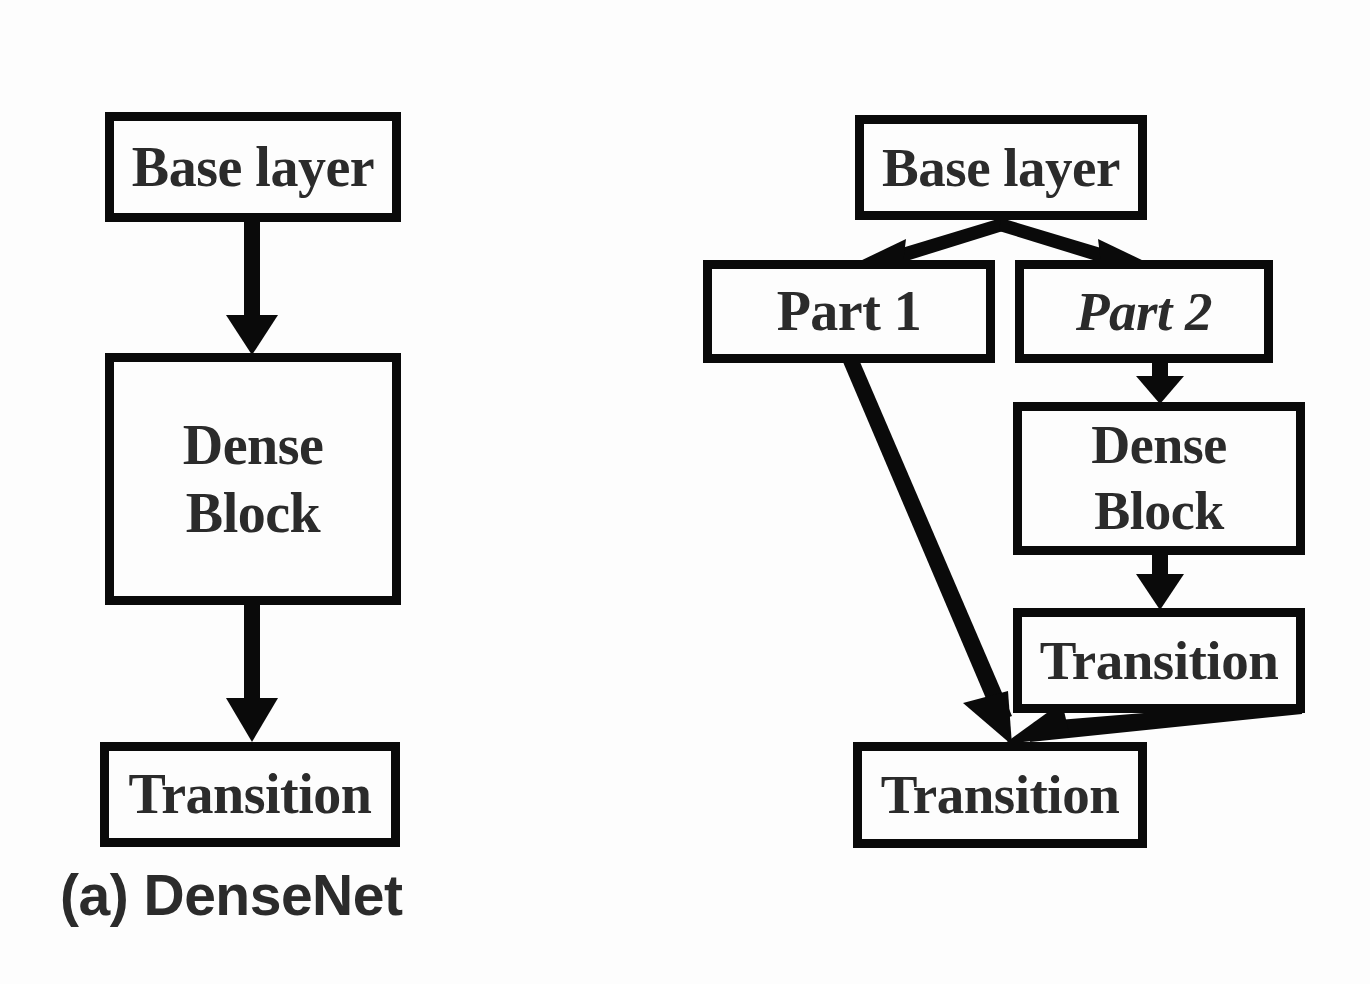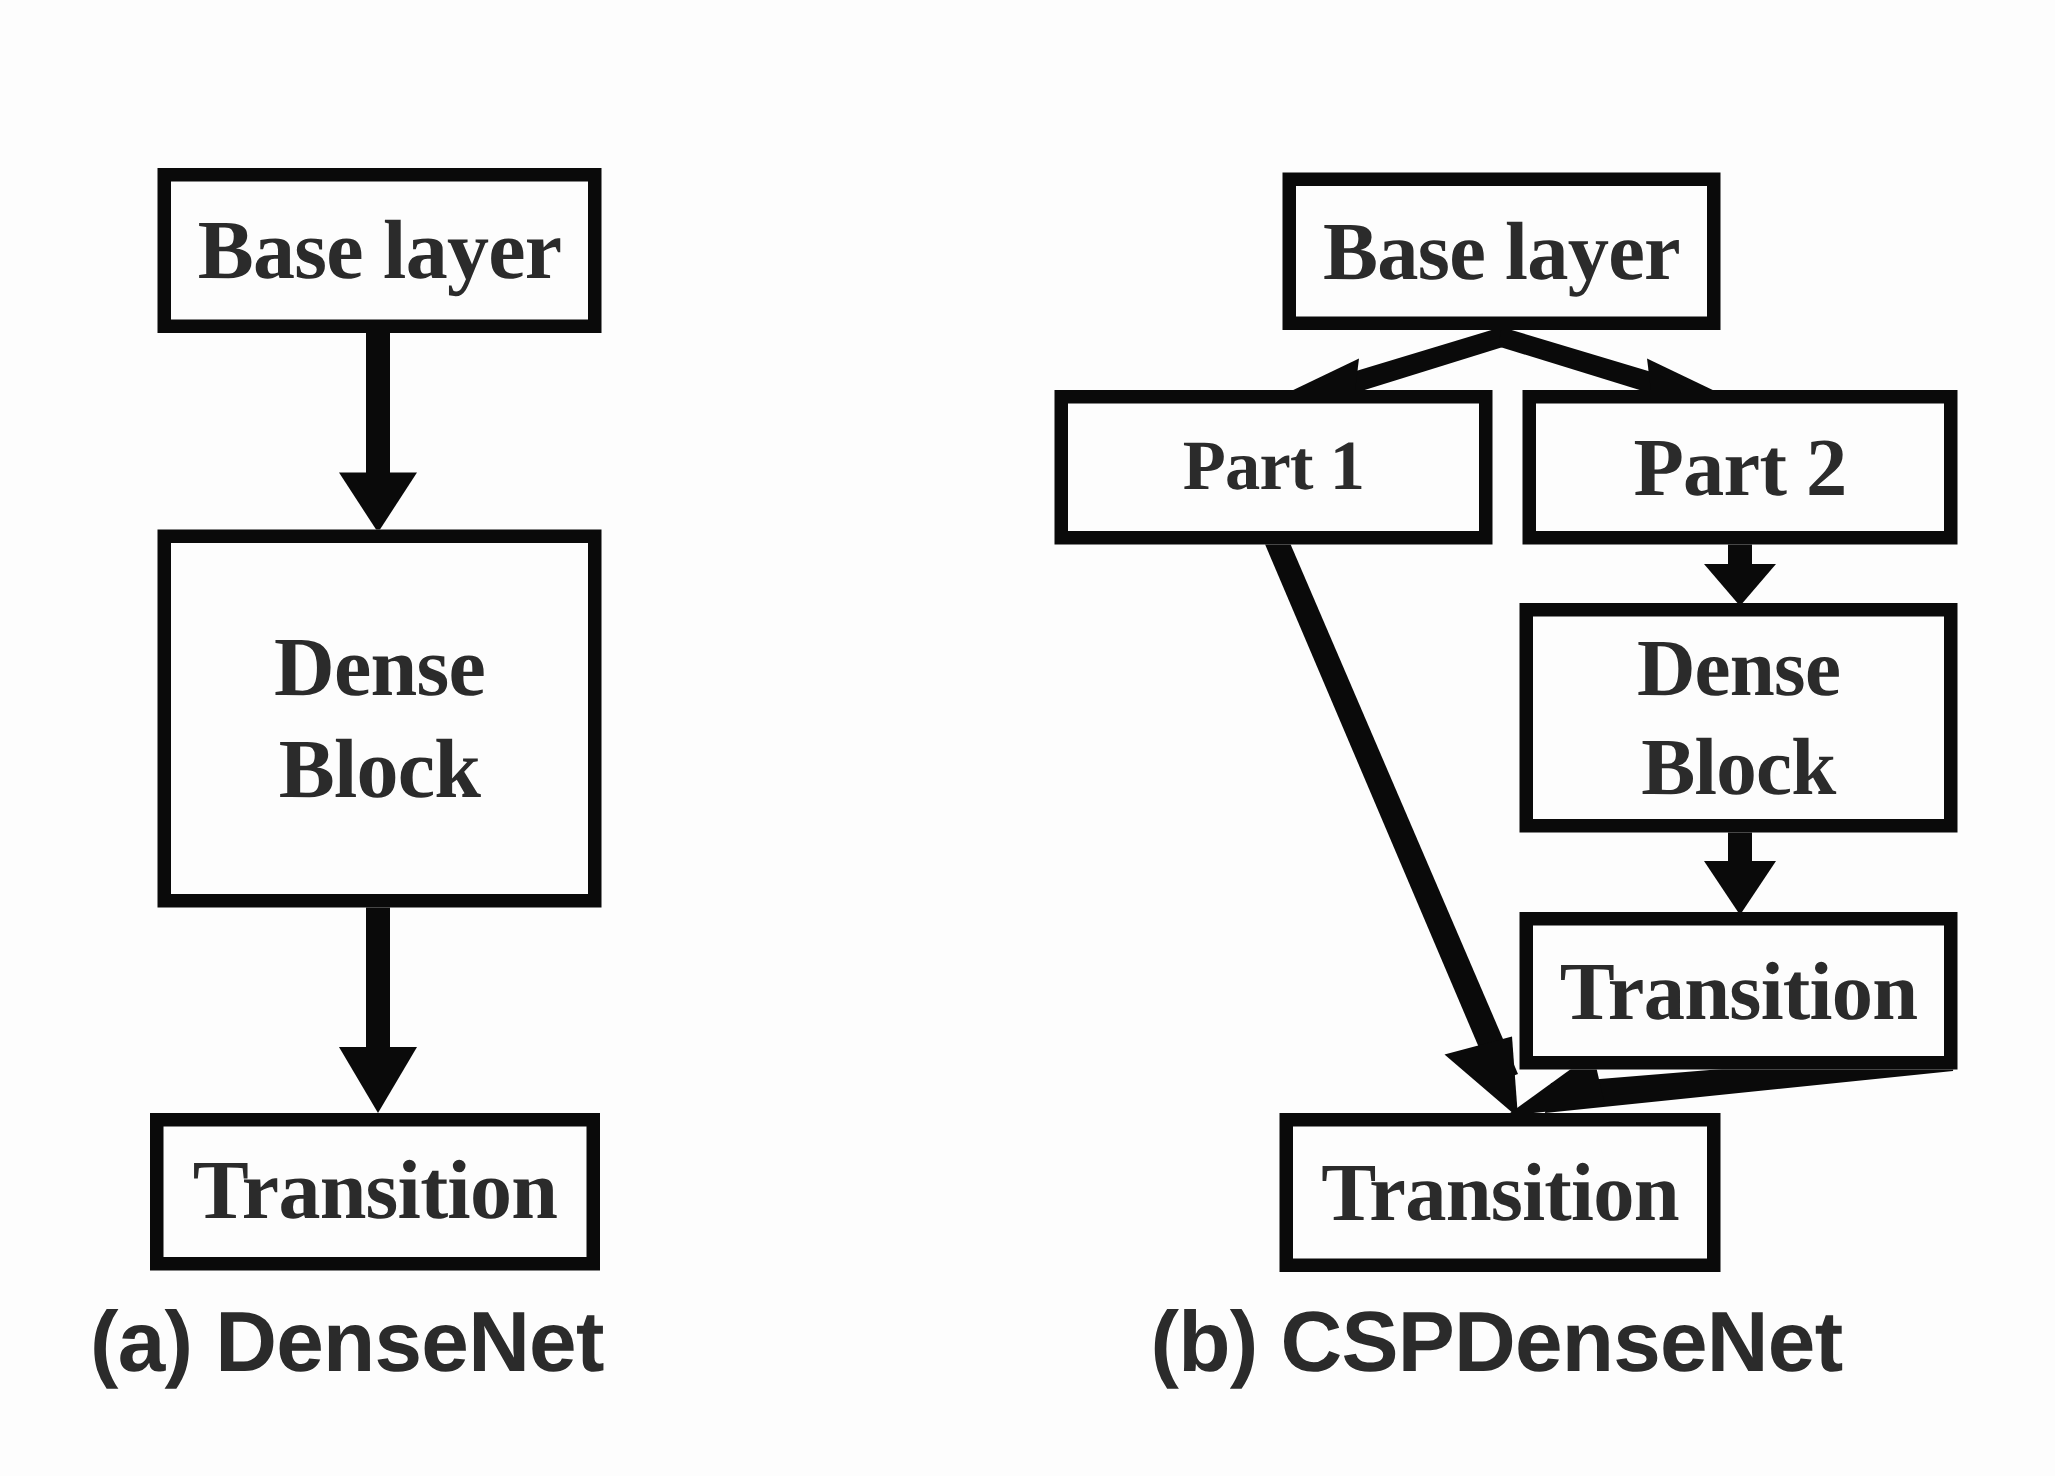--- a/index.html
+++ b/index.html
@@ -65,22 +65,22 @@
   #a-dense     { left: 105px;  top: 353px; width: 296px; height: 252px; }
   #a-dense .label     { font-size: 56px; }
   #a-trans     { left: 100px;  top: 742px; width: 300px; height: 105px; }
   #a-trans .label     { font-size: 56px; }
   #cap-a       { left: 60px;   top: 862px; }
 
   
   #b-base      { left: 855px;  top: 115px; width: 292px; height: 105px; }
   #b-base .label      { font-size: 55px; }
   #b-part1     { left: 703px;  top: 260px; width: 292px; height: 103px; }
-  #b-part1 .label     { font-size: 47px; }
-  #b-part2     { left: 1015px; top: 260px; width: 290px; height: 103px; }
+  #b-part1 .label     { font-size: 56px; }
+  #b-part2     { left: 1015px; top: 260px; width: 258px; height: 103px; font-style: italic; }
   #b-part2 .label     { font-size: 55px; }
   #b-dense     { left: 1013px; top: 402px; width: 292px; height: 153px; }
   #b-dense .label     { font-size: 54px; }
   #b-trans-top { left: 1013px; top: 608px; width: 292px; height: 105px; }
   #b-trans-top .label { font-size: 55px; }
   #b-trans-bot { left: 853px;  top: 742px; width: 294px; height: 106px; }
   #b-trans-bot .label { font-size: 55px; }
   #cap-b       { left: 767px;  top: 862px; }
 </style>
 </head>
@@ -168,15 +168,14 @@
   </div>
 
   <div class="node" id="b-trans-top">
     <span class="label">Transition</span>
   </div>
 
   <div class="node" id="b-trans-bot">
     <span class="label">Transition</span>
   </div>
 
-  <div class="caption" id="cap-b">(b) CSPDenseNet</div>
 
 </div>
 
 </body></html>

